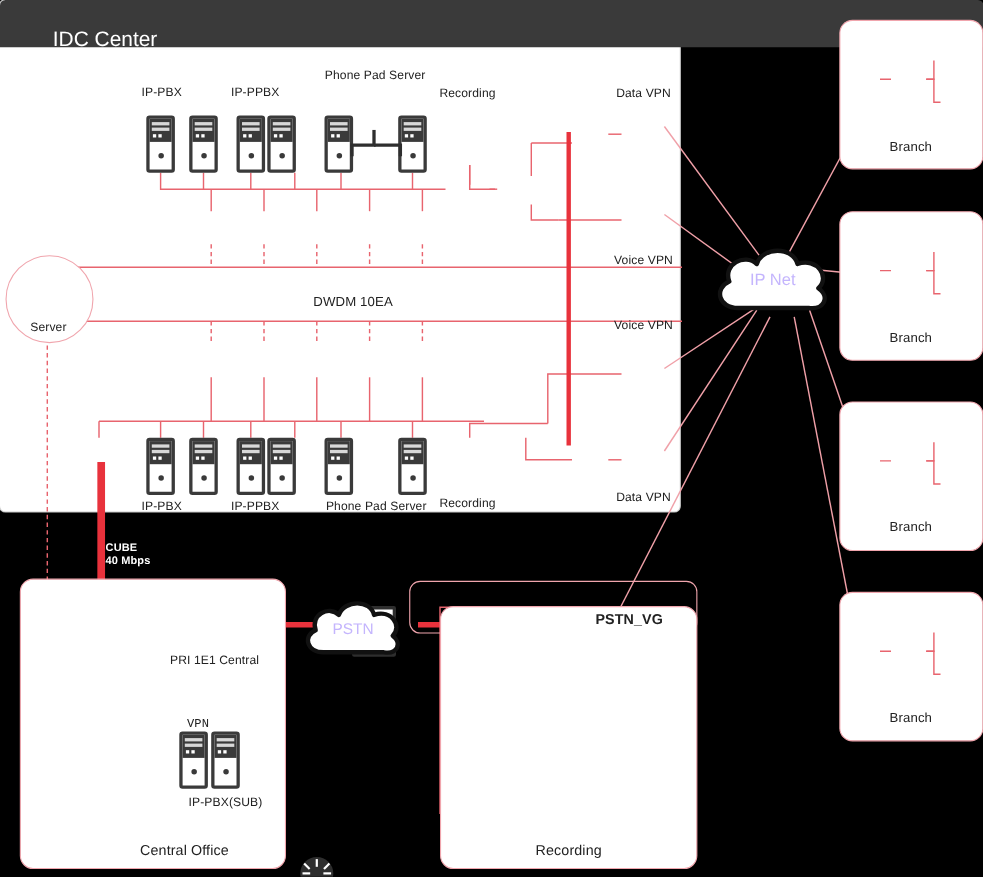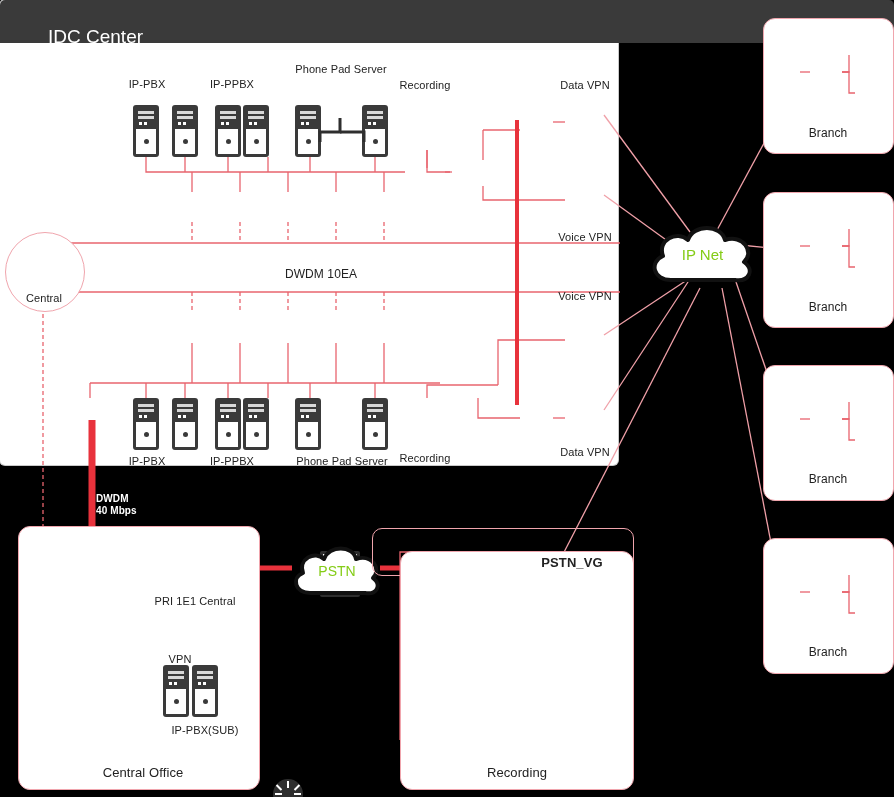--- a/index.html
+++ b/index.html
@@ -44,21 +44,21 @@
   .cyl .lid{position:absolute;left:0;top:0;width:26px;height:16px;border-radius:50%;
             background:#2e2e2e;}
   .cyl .hole{position:absolute;left:6px;top:4px;width:14px;height:8px;border-radius:50%;background:#fff;}
   
   .blade{width:40px;height:13px;border:3px solid #2e2e2e;border-radius:2px;background:#fff;
          box-sizing:border-box;position:relative;}
   .blade i{position:absolute;top:2px;left:2px;width:4px;height:4px;background:#2e2e2e;}
   .blade i.b{left:8px;}
   
   .cloud{position:absolute;}
-  .cloud .txt{position:absolute;width:100%;text-align:center;font-size:15px;color:#84cc16;}
+  .cloud .txt{position:absolute;width:100%;text-align:center;font-size:15px;color:#c4b5fd;}
 </style>
 </head>
 <body>
 
 <div class="stage">
 
   <svg class="wires" viewBox="0 0 894 797">
     <g stroke="#e8646e" stroke-width="1.3" fill="none">
 
       <path d="M146 157 L146 172 L405 172"></path>
@@ -344,23 +344,23 @@
   <div class="lbl" style="left:288px;top:455px;width:108px;">Phone Pad Server</div>
   <div class="lbl" style="left:392px;top:452px;width:66px;">Recording</div>
 
   <div class="lbl" style="left:545px;top:79px;width:80px;">Data VPN</div>
   <div class="lbl" style="left:545px;top:231px;width:80px;">Voice VPN</div>
   <div class="lbl" style="left:545px;top:290px;width:80px;">Voice VPN</div>
   <div class="lbl" style="left:545px;top:446px;width:80px;">Data VPN</div>
 
   <div class="circ" style="left:5px;top:232px;width:78px;height:78px;"></div>
 
-  <div class="lbl" style="left:14px;top:292px;width:60px;">Central</div>
-
-  <div class="lbl w" style="left:96px;top:493px;width:70px;text-align:left;font-size:10px;font-weight:bold;">DWDM</div>
+  <div class="lbl" style="left:14px;top:292px;width:60px;">Server</div>
+
+  <div class="lbl w" style="left:96px;top:493px;width:70px;text-align:left;font-size:10px;font-weight:bold;">CUBE</div>
   <div class="lbl w" style="left:96px;top:505px;width:70px;text-align:left;font-size:10px;font-weight:bold;">40 Mbps</div>
 
   <div class="cloud" style="left:645px;top:218px;width:115px;height:72px;">
     <svg viewBox="0 0 115 72" style="width:115px;height:72px;">
       <path d="M26 62 C8 62 4 44 18 38 C12 22 32 12 43 22 C48 6 76 6 80 22 C98 16 110 34 99 44 C110 52 104 64 90 62 Z" fill="#fff" stroke="#111" stroke-width="4" stroke-linejoin="round"></path>
     </svg>
     <div class="txt" style="top:28px;">IP Net</div>
   </div>
 
   <div class="rbox branch" style="left:763px;top:18px;"></div>
@@ -404,43 +404,43 @@
         <path d="M5 17 L15 17"></path>
         <path d="M47 17 L54 17 L54 -5"></path>
         <path d="M47 17 L54 17 L54 38 L60 38"></path>
       </g>
     </svg>
 
   <div class="rbox co"></div>
 
   <div class="lbl" style="left:145px;top:595px;width:100px;">PRI 1E1 Central</div>
 
-  <div class="lbl" style="left:155px;top:653px;width:50px;">VPN</div>
+  <div class="lbl" style="left:155px;top:653px;width:50px;font-family:Liberation Mono, monospace;">VPN</div>
   <div class="ico pc" style="left:163px;top:665px;">
       <div class="top">
         <div class="bar b1"></div>
         <div class="bar b2"></div>
         <div class="led"></div>
         <div class="led2"></div>
       </div>
       <div class="dot"></div>
     </div>
   <div class="ico pc" style="left:192px;top:665px;">
       <div class="top">
         <div class="bar b1"></div>
         <div class="bar b2"></div>
         <div class="led"></div>
         <div class="led2"></div>
       </div>
       <div class="dot"></div>
     </div>
   <div class="lbl" style="left:150px;top:724px;width:110px;">IP-PBX(SUB)</div>
-  <div class="lbl" style="left:78px;top:765px;width:130px;font-size:13px;">Central Office</div>
-
-  <div class="cloud" style="left:288px;top:540px;width:98px;height:62px;">
+  <div class="lbl" style="left:78px;top:765px;width:130px;font-size:13px;text-align:right;">Central Office</div>
+
+  <div class="cloud" style="left:272px;top:540px;width:98px;height:62px;">
     <svg viewBox="0 0 98 62" style="width:98px;height:62px;">
       <path d="M22 53 C7 53 3 38 15 33 C10 19 27 10 36 19 C41 5 65 5 68 19 C84 14 94 29 85 38 C94 45 89 55 77 53 Z" fill="#fff" stroke="#111" stroke-width="4" stroke-linejoin="round"></path>
     </svg>
     <div class="txt" style="top:23px;font-size:14px;">PSTN</div>
   </div>
 
   <div class="rbox facout"></div>
   <div class="rbox fac"></div>
 
   <div class="lbl" style="left:527px;top:555px;width:90px;font-size:13px;font-weight:bold;">PSTN_VG</div>

